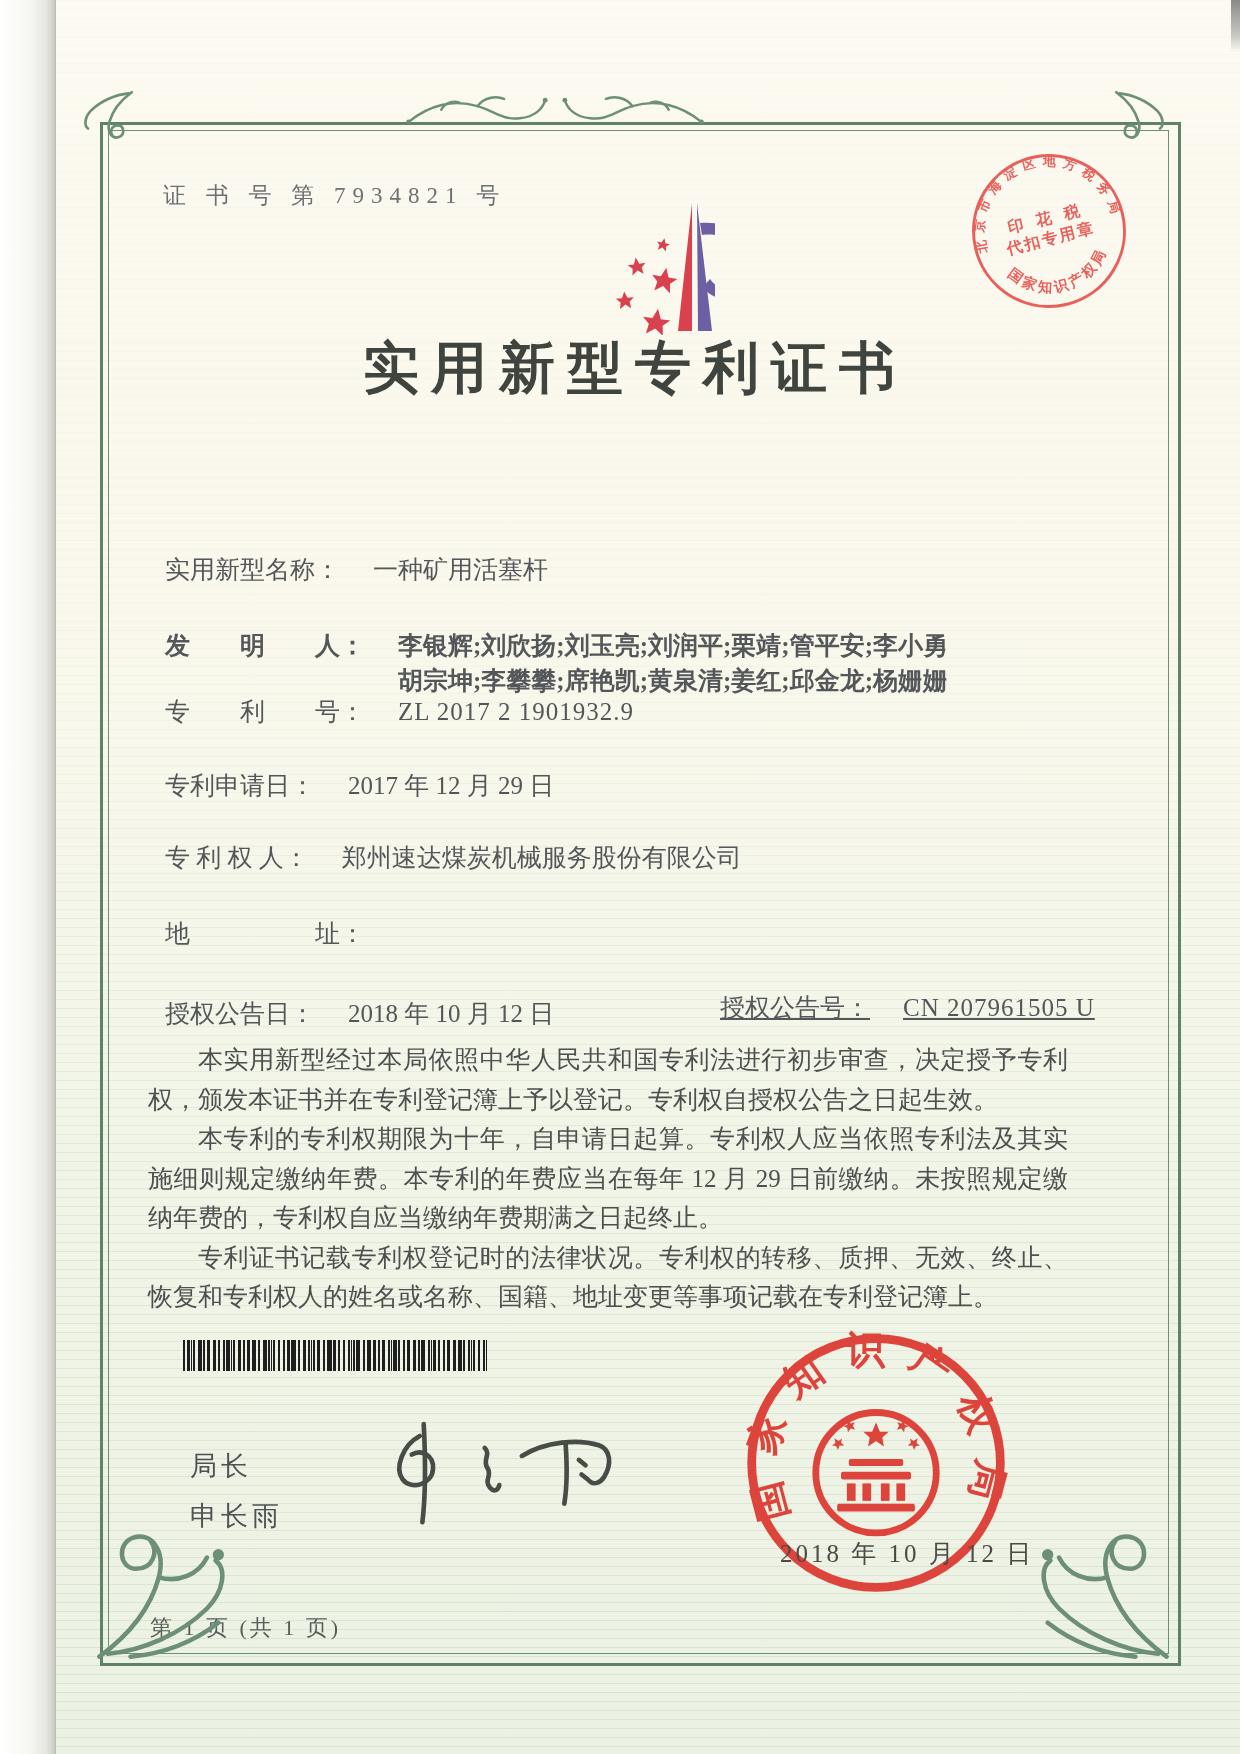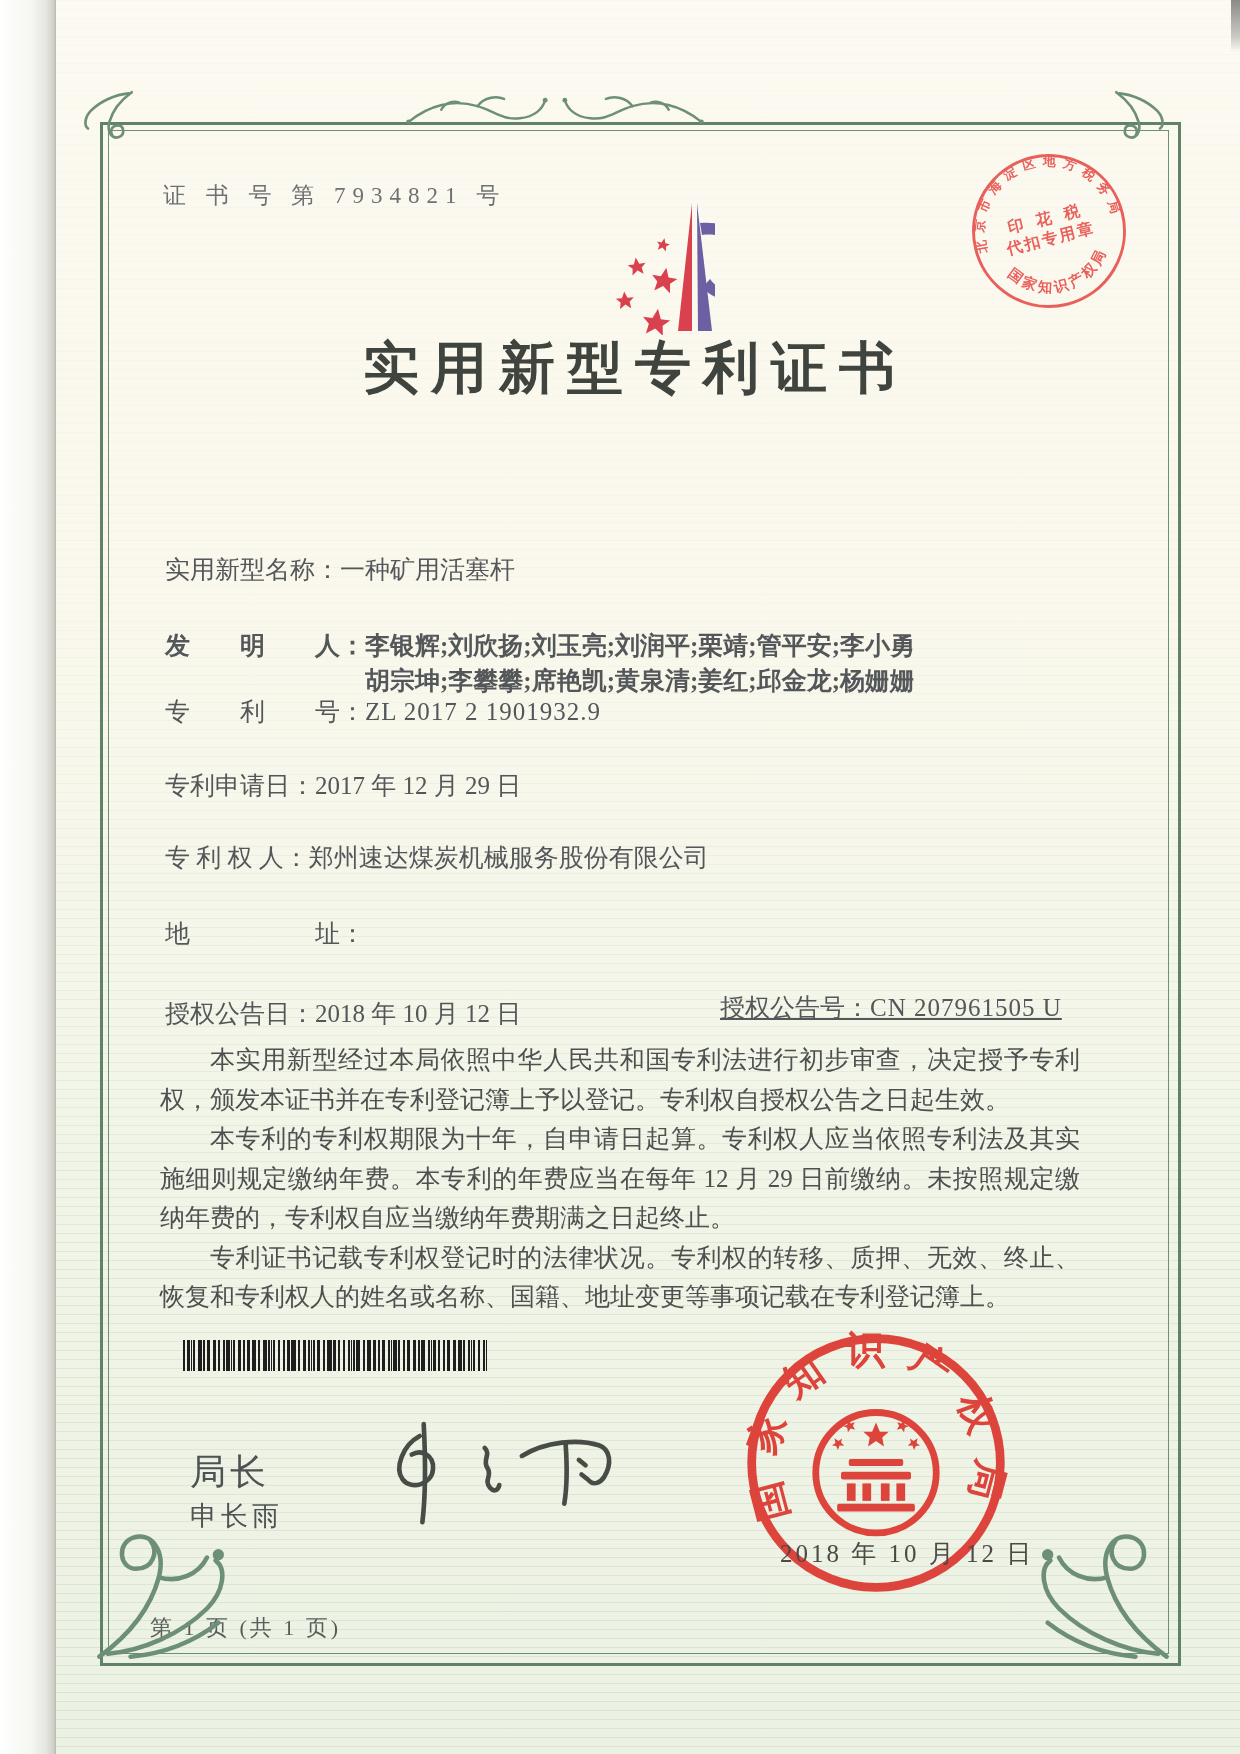--- a/index.html
+++ b/index.html
@@ -18,32 +18,32 @@
   #scan-corner{position:absolute;right:0;top:0;width:9px;height:52px;
     background:linear-gradient(180deg,#8a8a88,#c9c9c4 70%,transparent);}
   
   .frame-outer{position:absolute;left:100px;top:122px;width:1075px;height:1538px;
     border:3px solid #5f8269;}
   .frame-inner{position:absolute;left:108px;top:130px;width:1059px;height:1522px;
     border:1px solid #6d8f78;}
   #cert-no{left:163px;top:180px;font-size:23px;letter-spacing:7px;color:#6e7072;}
   #title{left:135px;top:336px;width:1000px;text-align:center;font-size:56px;line-height:64px;
     letter-spacing:12px;color:#3f443f;font-weight:700;}
-  .row{position:absolute;left:165px;display:flex;align-items:flex-start;font-size:25px;line-height:35px;color:#54575a;}
+  .row{position:absolute;left:165px;display:flex;align-items:flex-start;font-size:25px;line-height:35px;color:#54575a;gap:33px;}
   .row .lbl{flex:0 0 auto;white-space:pre;}
   .row .val{flex:1 1 auto;}
   .mono-ish{letter-spacing:1px;}
-  .para-wrap{position:absolute;left:148px;top:1040px;width:920px;font-size:25px;line-height:39.5px;color:#4d504f;margin-left:12px;}
+  .para-wrap{position:absolute;left:148px;top:1040px;width:920px;font-size:25px;line-height:39.5px;color:#4d504f;}
   .para-wrap p{margin:0;text-indent:2em;text-align:justify;}
   #barcode{left:183px;top:1340px;width:304px;height:31px;
     background:
       repeating-linear-gradient(90deg,#1e1e1e 0 2px,transparent 2px 5px),
       repeating-linear-gradient(90deg,#1e1e1e 0 1px,transparent 1px 8px),
       repeating-linear-gradient(90deg,transparent 0 4px,#1e1e1e 4px 6px,transparent 6px 13px);}
-  #director-title{left:190px;top:1448px;font-size:36px;color:#4e5252;letter-spacing:4px;}
+  #director-title{left:190px;top:1448px;font-size:27px;color:#4e5252;letter-spacing:4px;}
   #director-name{left:190px;top:1498px;font-size:27px;color:#4e5252;letter-spacing:4px;}
   #signature{left:368px;top:1400px;width:252px;height:145px;}
   #tax-stamp{left:966px;top:148px;width:166px;height:166px;transform:rotate(-14deg);opacity:.92;}
   #grant-seal{left:740px;top:1327px;width:272px;height:272px;opacity:.95;z-index:4;}
   #seal-date{left:780px;top:1537px;font-size:25px;color:#4c4a46;letter-spacing:3px;z-index:6;}
   #footer{left:150px;top:1613px;width:970px;text-align:left;font-size:22px;color:#585d58;letter-spacing:3px;}
   .orn{position:absolute;z-index:1;}
   svg{display:block;}
 </style>
 </head>

